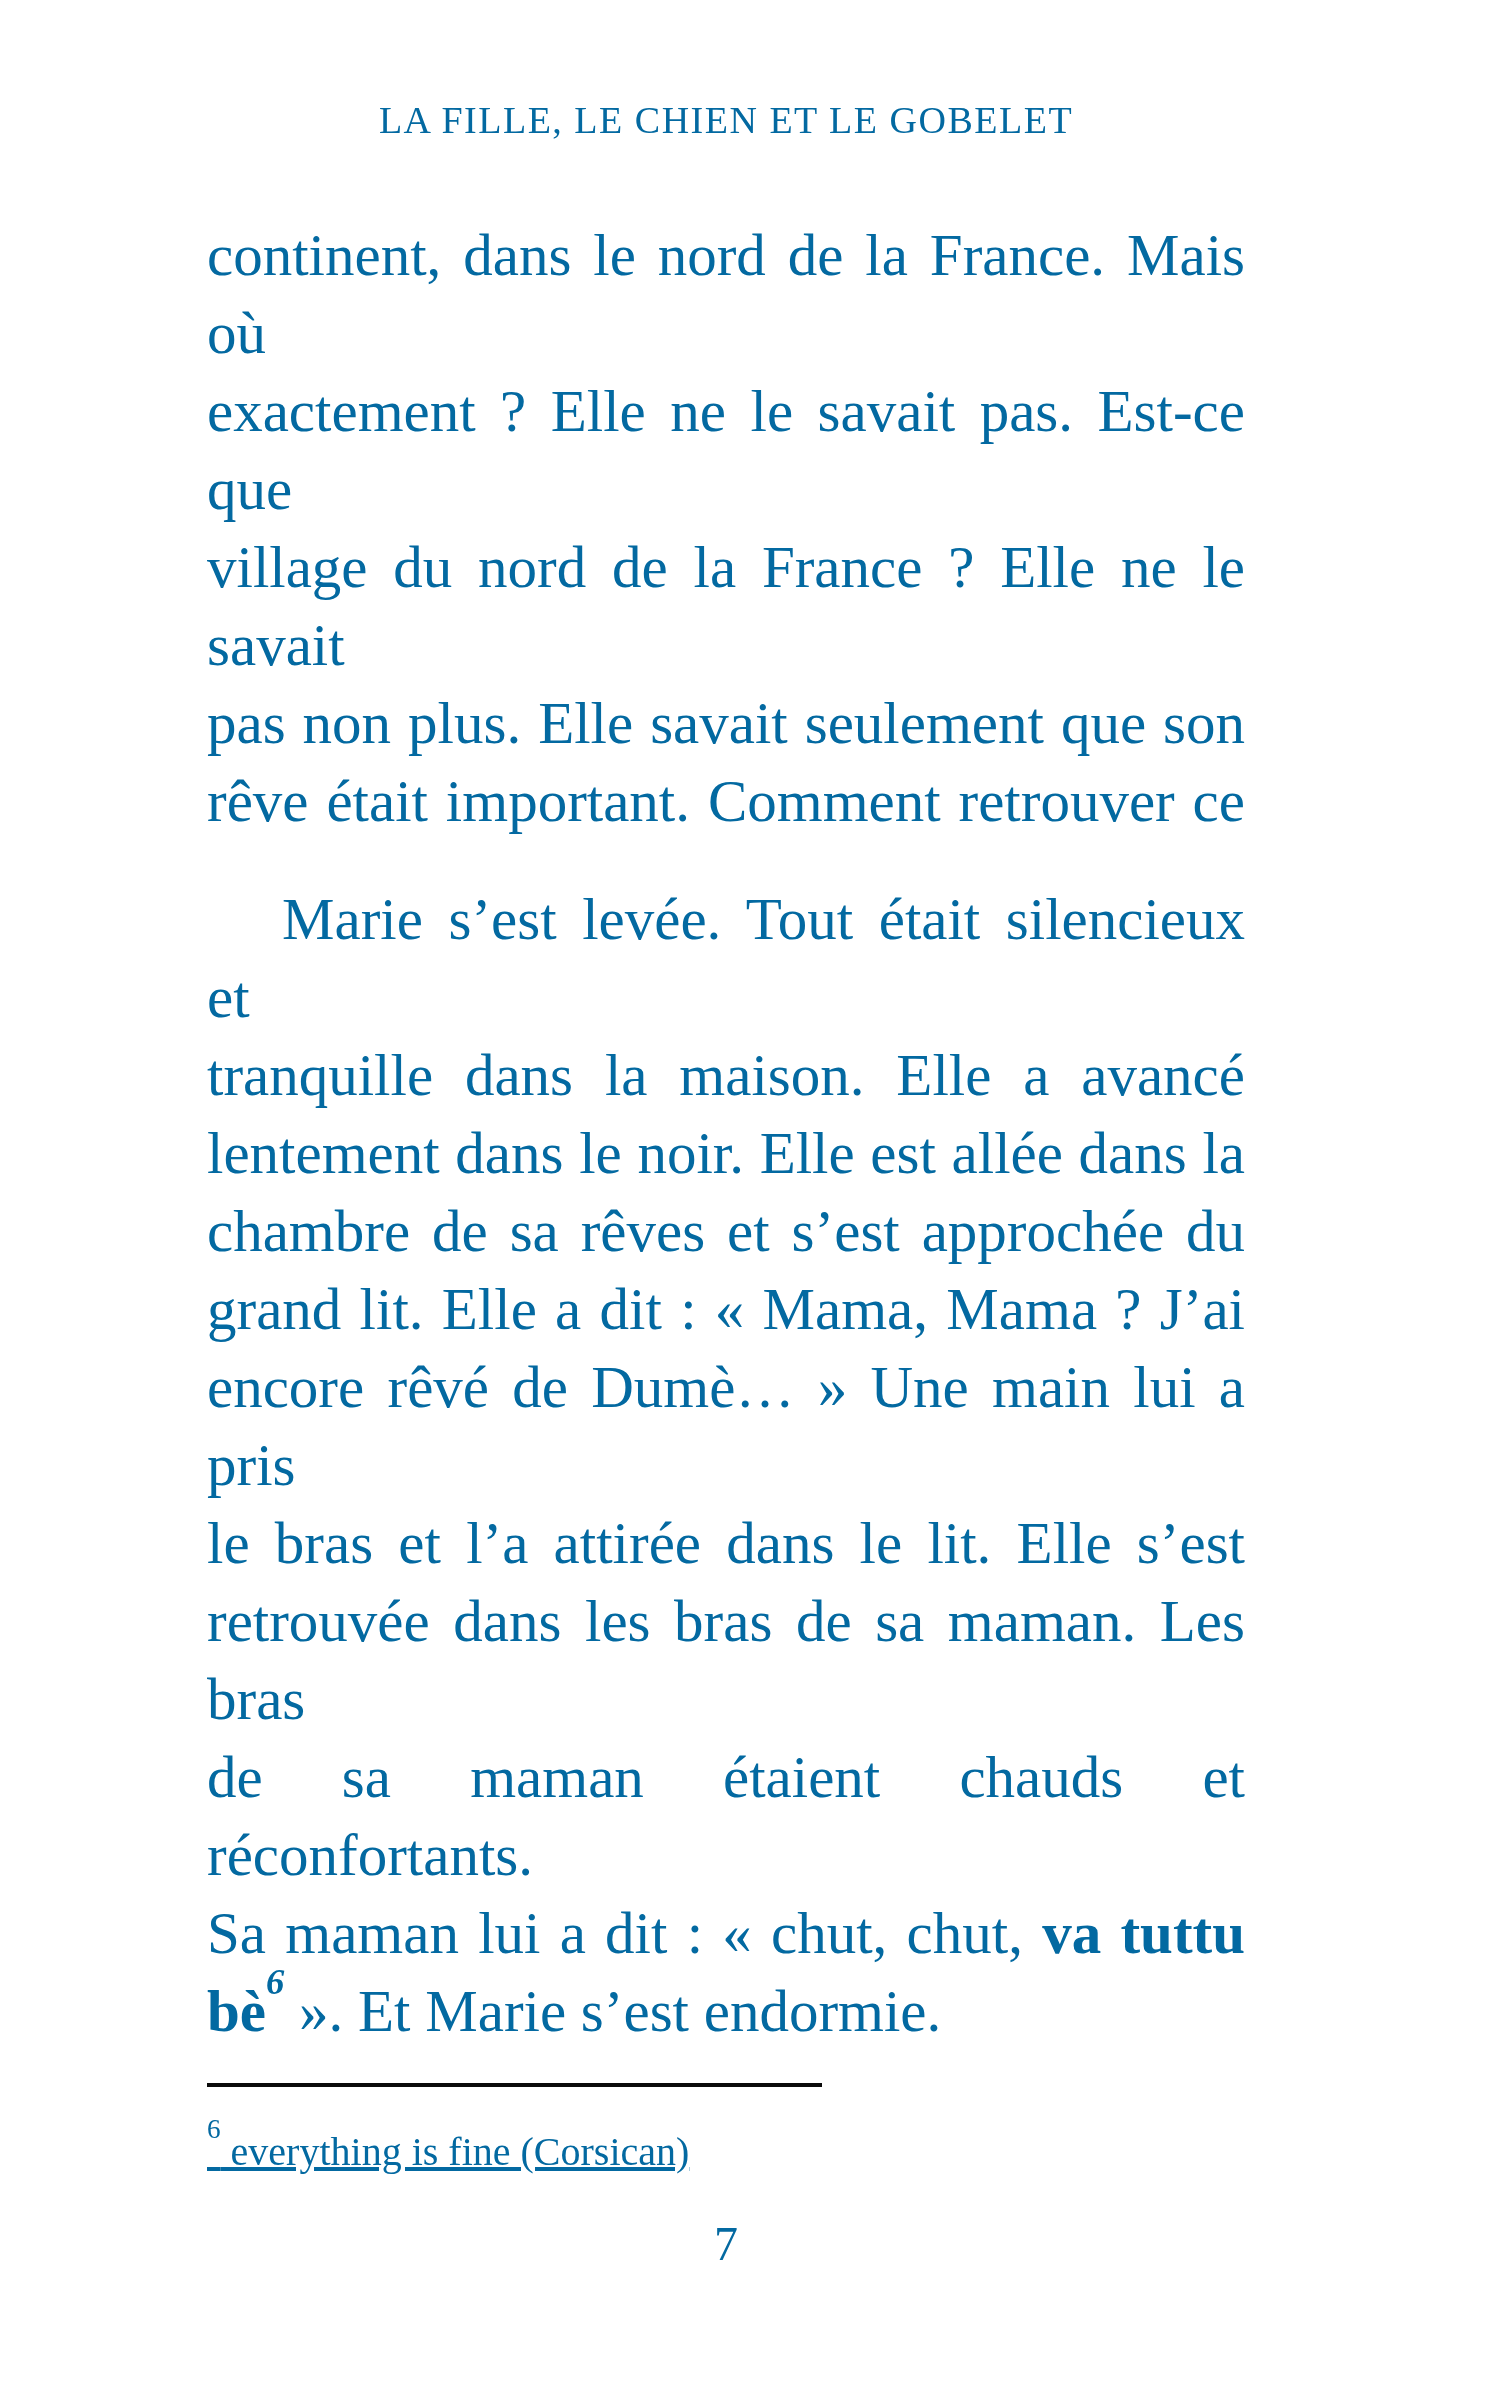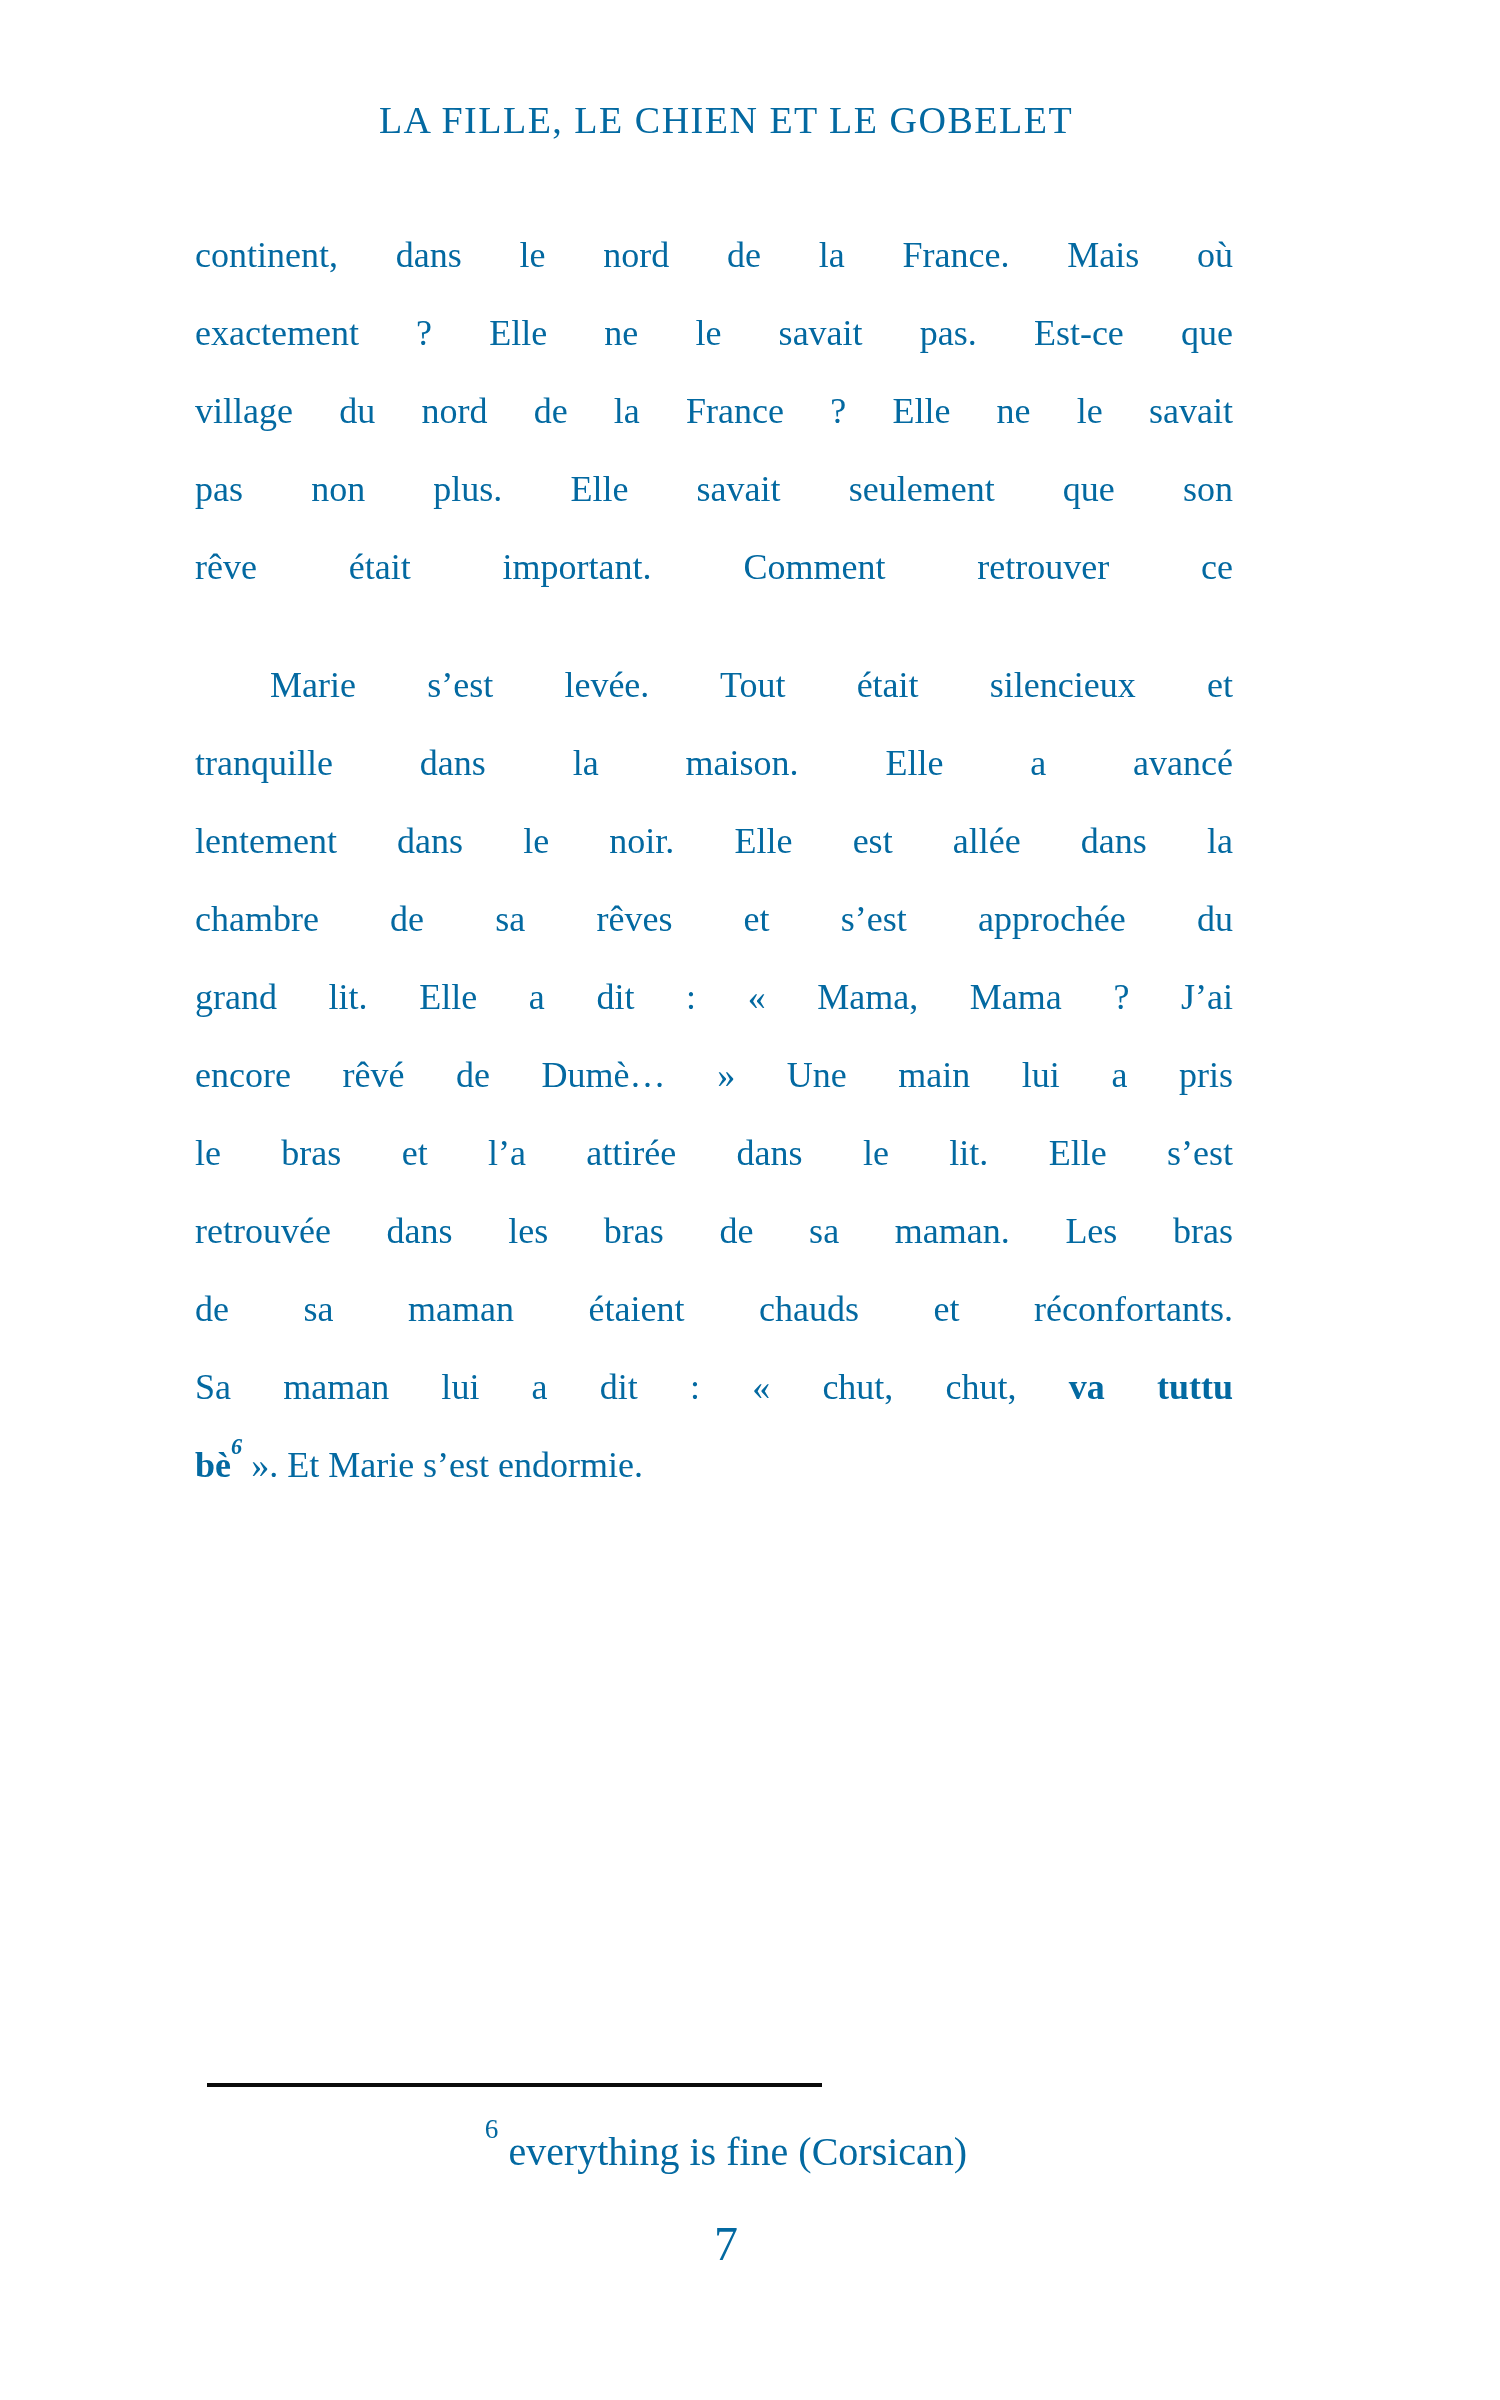--- a/index.html
+++ b/index.html
@@ -22,23 +22,23 @@
     left: 207px;
     width: 1038px;
     text-align: center;
     font-size: 38px;
     letter-spacing: 1.5px;
     white-space: nowrap;
   }
   .body-text {
     position: absolute;
     top: 216px;
-    left: 195px;
+    left: 207px;
     width: 1038px;
-    font-size: 36px;
+    font-size: 59px;
   }
   .para { margin: 0; }
   .para-2 { margin-top: 40px; }
   .line {
     line-height: 78px;
     text-align: justify;
     text-align-last: justify;
   }
   .line.last {
     text-align: left;
@@ -64,21 +64,22 @@
     height: 4px;
     background: #0a0a0a;
   }
   .footnote {
     position: absolute;
     top: 2124px;
     left: 207px;
     width: 1038px;
     font-size: 40px;
     line-height: 56px;
-    text-align: center;
+    text-align: left;
+    text-decoration: underline;
   }
   sup.fn-marker {
     font-size: 0.68em;
     line-height: 0;
     position: relative;
     top: -0.45em;
     font-weight: normal;
     font-style: normal;
   }
   .page-number {

